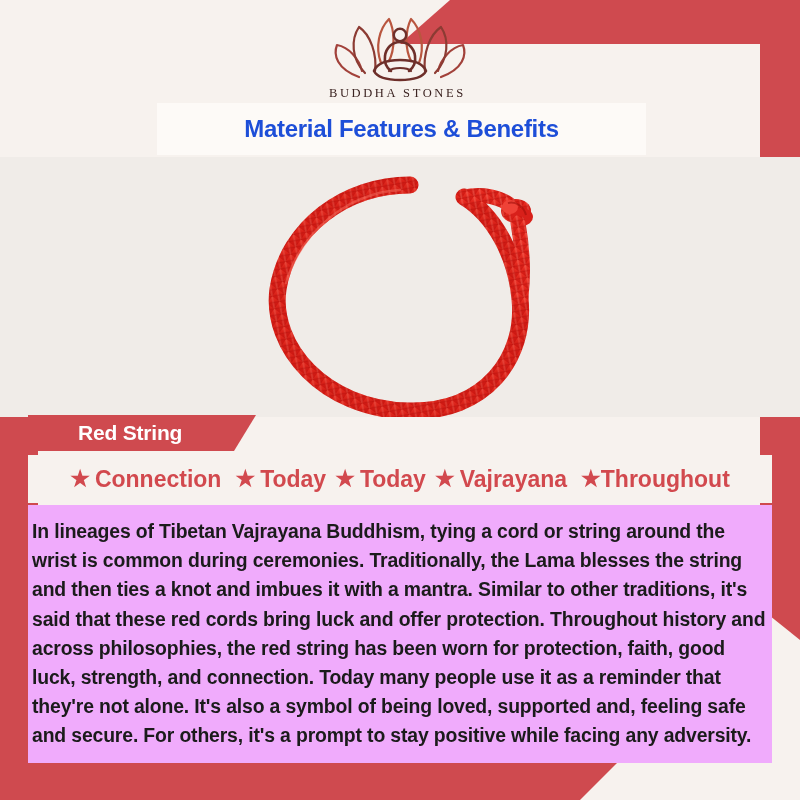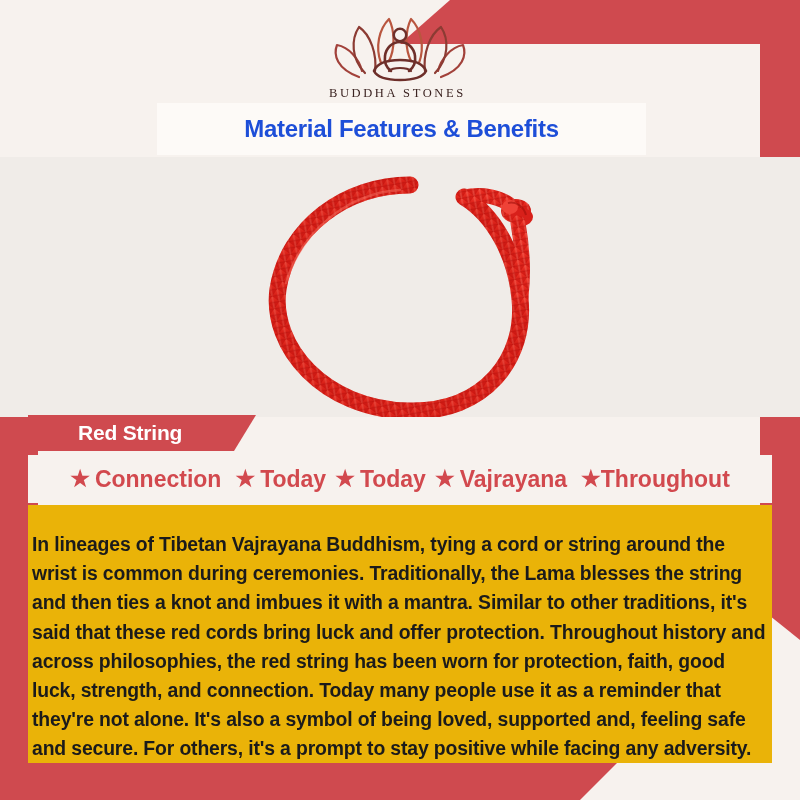--- a/index.html
+++ b/index.html
@@ -121,22 +121,22 @@
   }
   .feature .star { font-size:22px; line-height:1; }
   .feature .flabel { margin-left:5px; }
   .f-gap-wide { margin-left:14px; }
   .f-gap-tight { margin-left:9px; }
 
   
   .body-panel {
     position:absolute; left:28px; top:505px;
     width:744px; height:258px;
-    background:#eab308;
-    padding:25px 4px 0 4px;
+    background:#f0abfc;
+    padding:12px 4px 0 4px;
   }
   .body-text {
     font-size:19.4px;
     line-height:29.2px;
     color:#1b1b1b;
     font-weight:bold;
     letter-spacing:-0.15px;
     text-align:left;
   }
 </style>

